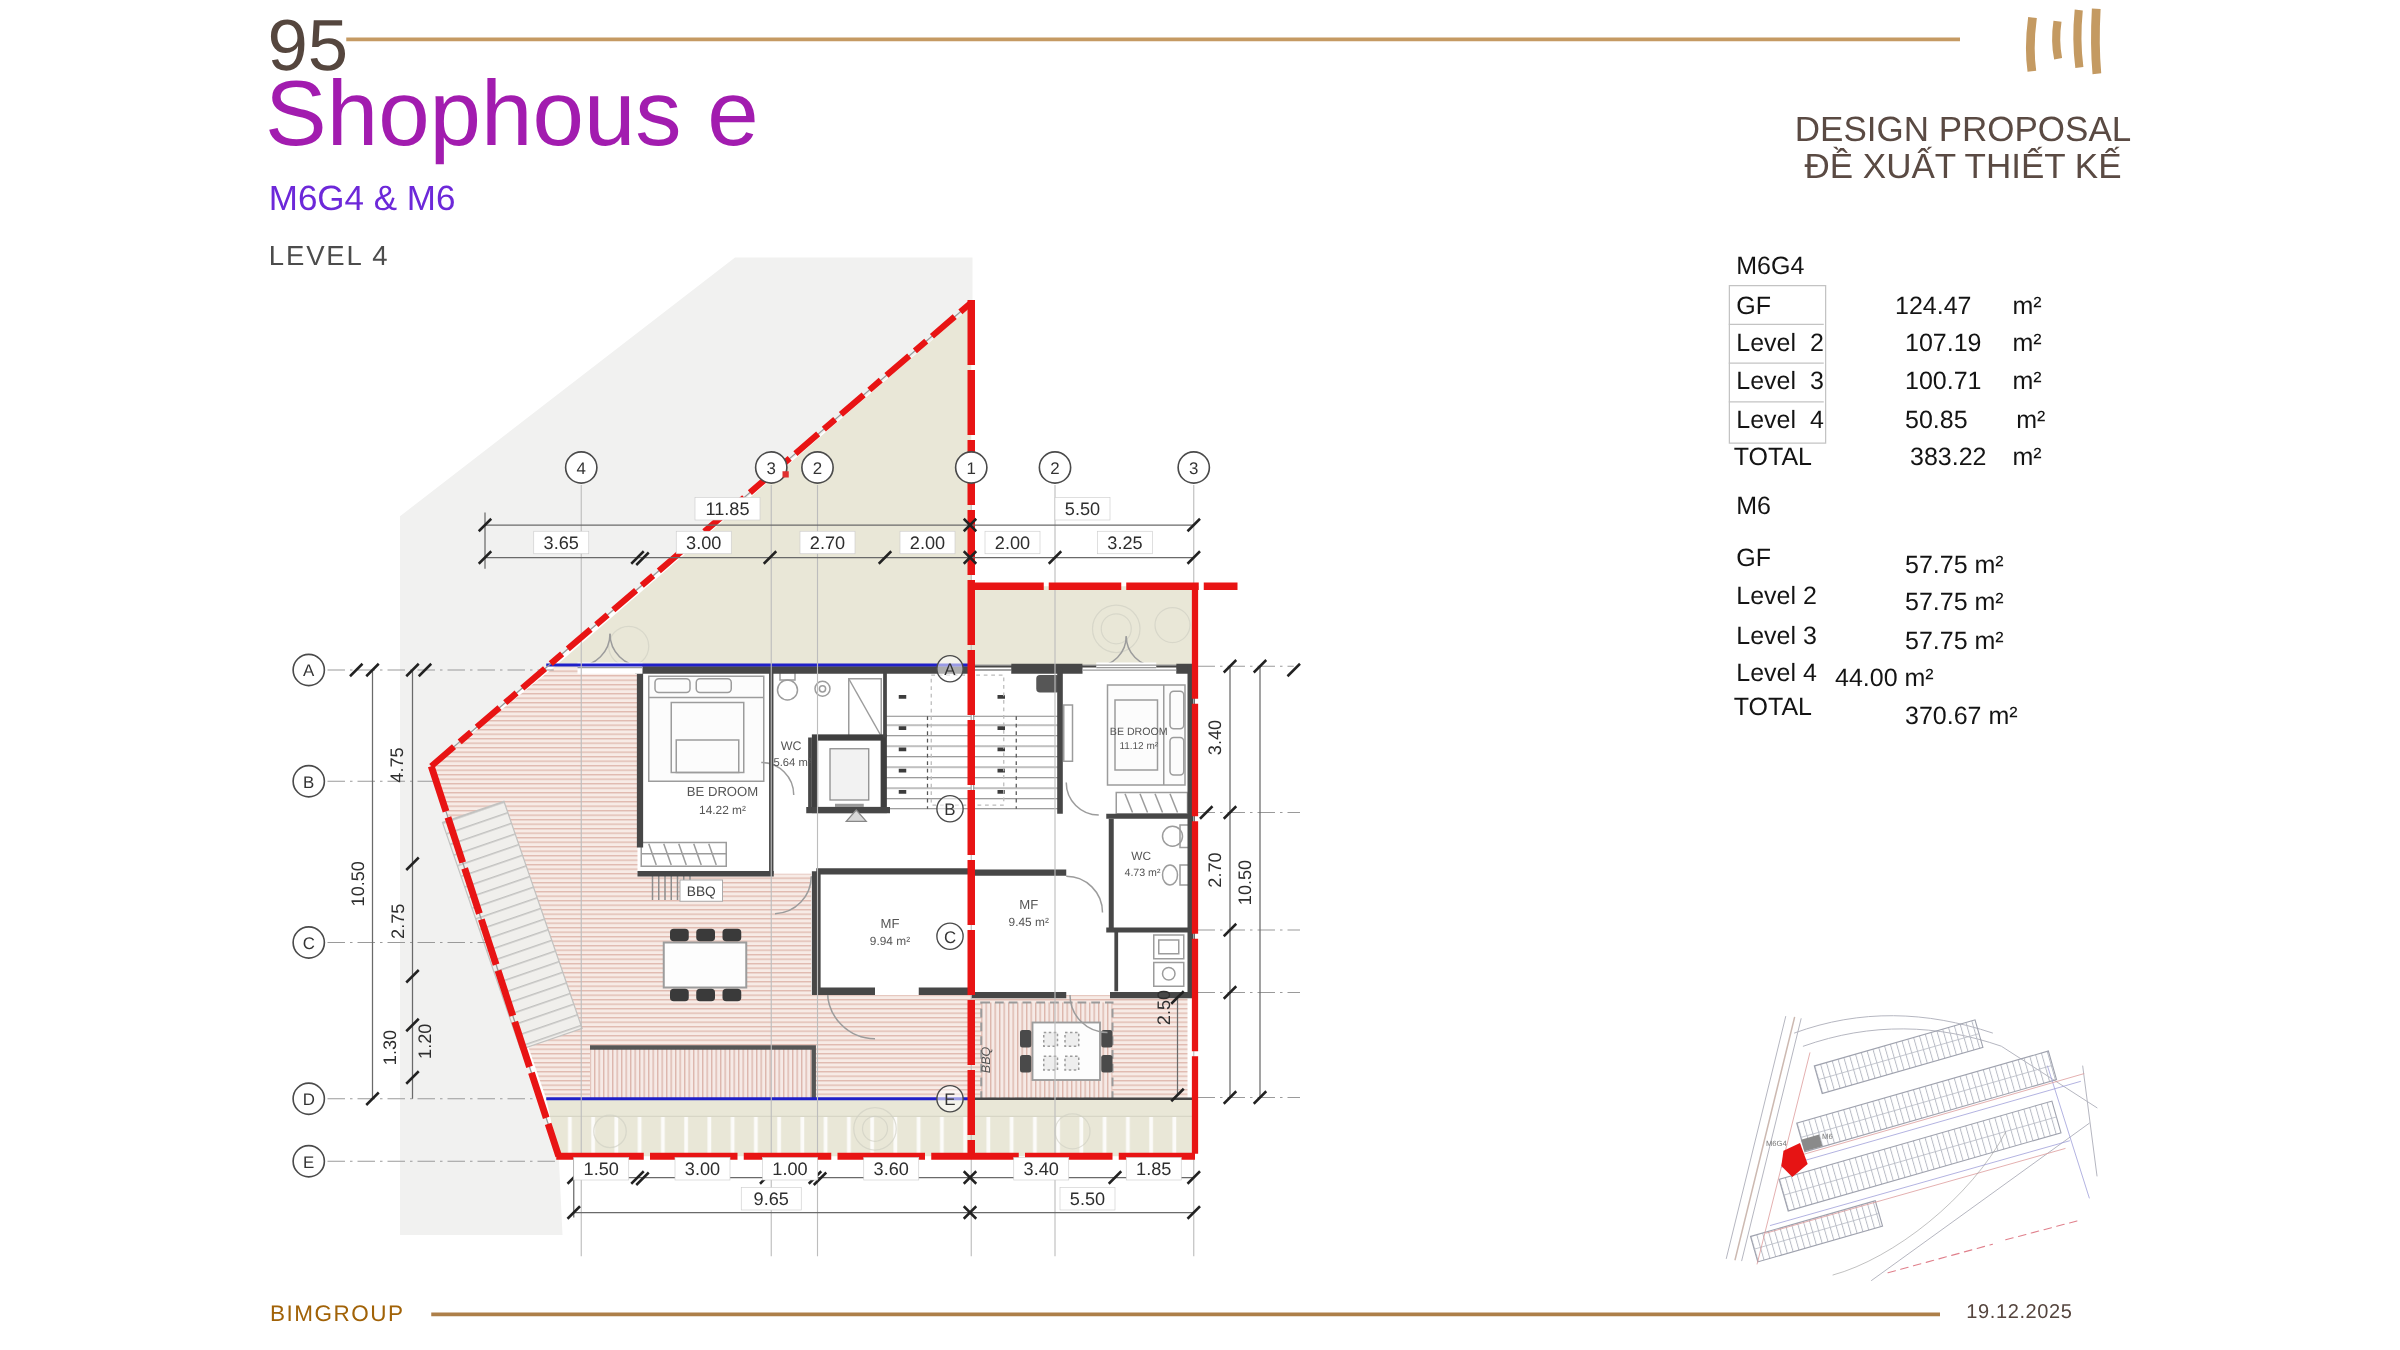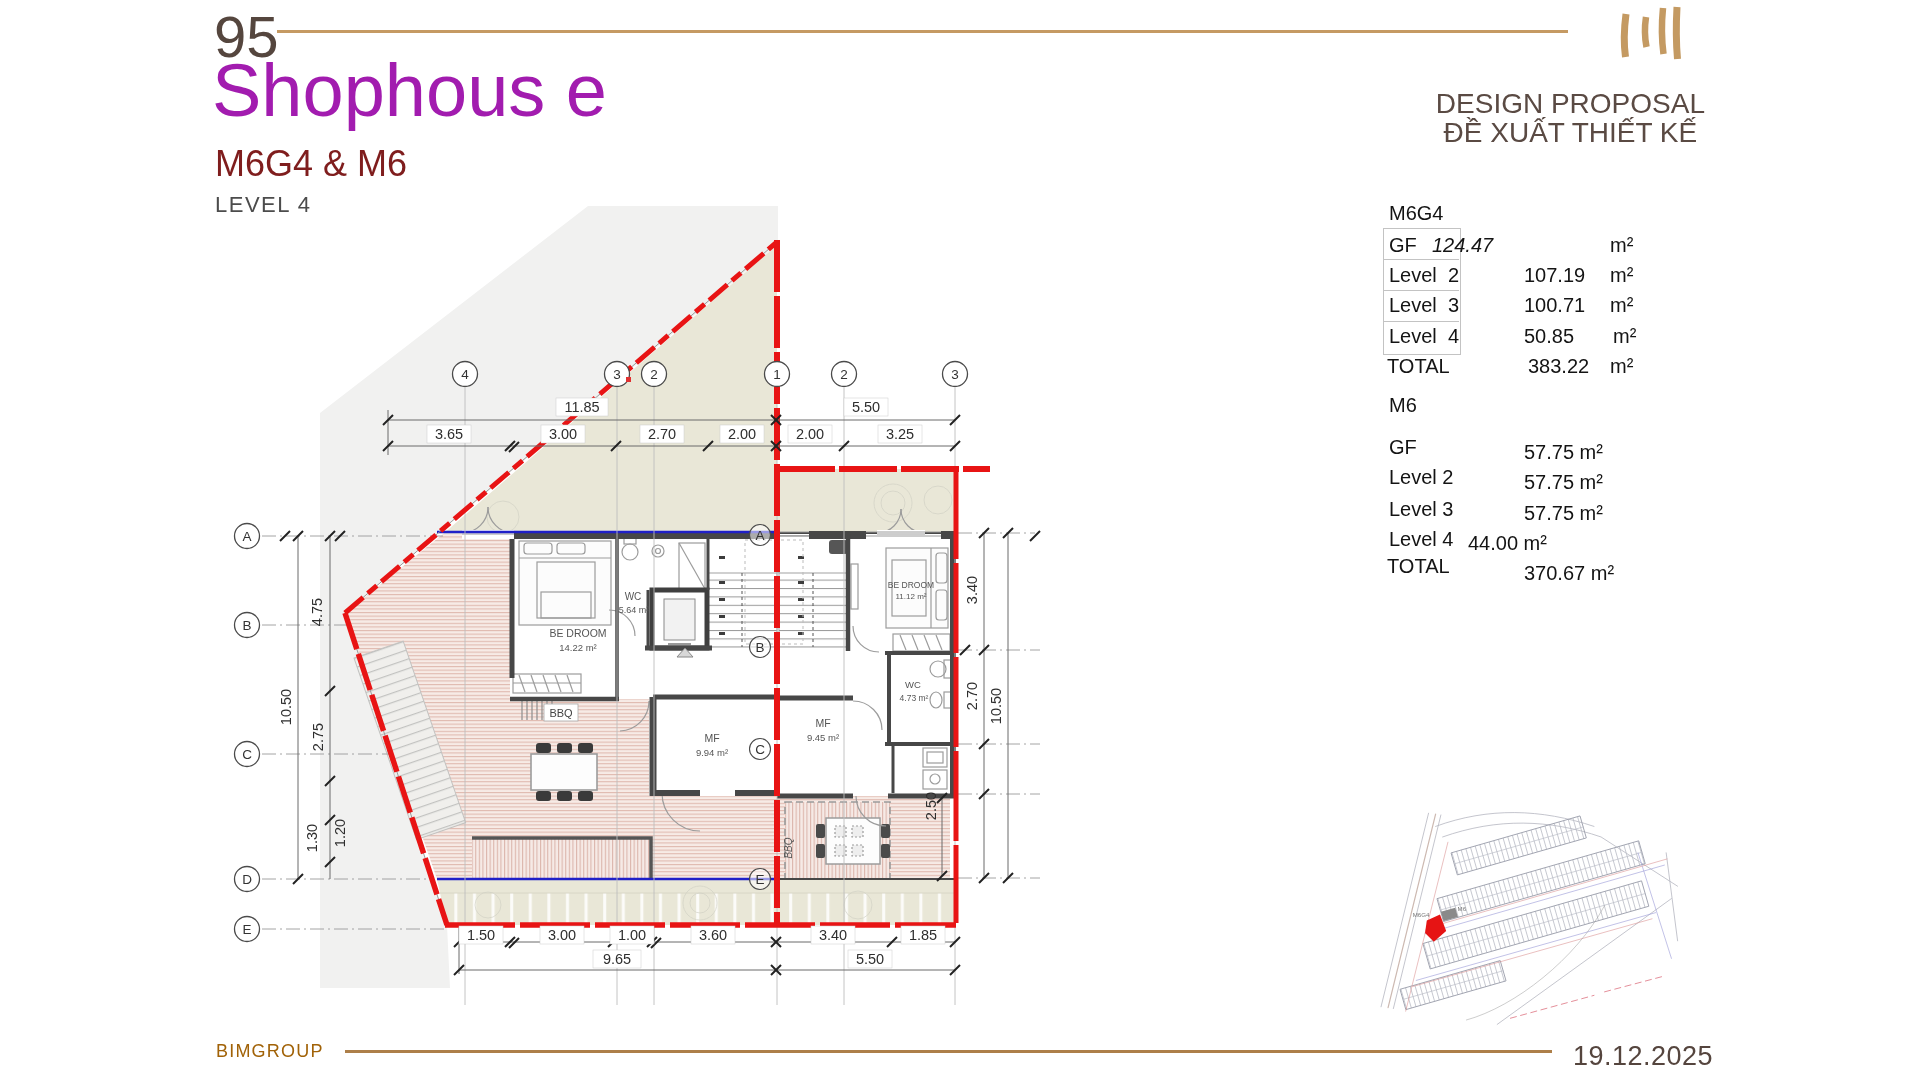--- a/index.html
+++ b/index.html
@@ -1,26 +1,26 @@
 <!DOCTYPE html>
 <html><head>
 <meta charset="utf-8">
 <style>
   html,body{margin:0;padding:0;width:1920px;height:1080px;background:#fff;overflow:hidden;
     font-family:"Liberation Sans",sans-serif;}
   .abs{position:absolute;}
   #t95{left:214px;top:3px;font-size:58px;color:#55463e;}
   #goldtop{left:277px;top:30px;width:1291px;height:2.5px;background:#c59a63;}
   #title{left:212px;top:48px;font-size:74px;color:#a21caf;letter-spacing:0px;}
-  #sub1{left:215px;top:143px;font-size:36px;color:#7f1d1d;}
+  #sub1{left:215px;top:143px;font-size:28px;color:#6d28d9;}
   #sub2{left:215px;top:192px;font-size:22px;color:#4c4c4c;letter-spacing:1.5px;}
   #prop{right:215px;top:90px;text-align:center;font-size:28px;color:#5a4a43;line-height:28.5px;letter-spacing:0px;}
   #bimg{left:216px;top:1041px;font-size:18px;color:#a16207;letter-spacing:1.2px;}
   #goldbot{left:345px;top:1050px;width:1207px;height:3px;background:#ad7f49;}
-  #date{left:1573px;top:1041px;font-size:27px;color:#55453e;letter-spacing:0.5px;}
+  #date{left:1573px;top:1041px;font-size:16px;color:#55453e;letter-spacing:0.5px;}
   .tbl{font-size:20px;color:#141414;}
   .cellbox{left:1383px;top:228px;width:76px;height:125px;border:1px solid #c3c3c3;}
   .hline{background:#c3c3c3;height:1px;width:76px;left:1383px;}
 </style>
 </head>
 <body>
 <div class="abs" id="t95">95</div>
 <div class="abs" id="goldtop"></div>
 <div class="abs" id="title">Shophous e</div>
 <div class="abs" id="sub1">M6G4 &amp; M6</div>
@@ -37,21 +37,21 @@
 <div class="abs tbl" style="left:1389px;top:202px;">M6G4</div>
 <div class="abs cellbox"></div>
 <div class="abs hline" style="top:259px"></div>
 <div class="abs hline" style="top:290px"></div>
 <div class="abs hline" style="top:321px"></div>
 <div class="abs tbl" style="left:1389px;top:234px;">GF</div>
 <div class="abs tbl" style="left:1389px;top:264px;">Level&nbsp; 2</div>
 <div class="abs tbl" style="left:1389px;top:294px;">Level&nbsp; 3</div>
 <div class="abs tbl" style="left:1389px;top:325px;">Level&nbsp; 4</div>
 <div class="abs tbl" style="left:1387px;top:355px;">TOTAL</div>
-<div class="abs tbl" style="left:1432px;top:234px;font-style:italic;">124.47</div>
+<div class="abs tbl" style="left:1516px;top:234px;">124.47</div>
 <div class="abs tbl" style="left:1524px;top:264px;text-align:center;">107.19</div>
 <div class="abs tbl" style="left:1524px;top:294px;">100.71</div>
 <div class="abs tbl" style="left:1524px;top:325px;">50.85</div>
 <div class="abs tbl" style="left:1528px;top:355px;">383.22</div>
 <div class="abs tbl" style="left:1610px;top:234px;">m²</div>
 <div class="abs tbl" style="left:1610px;top:264px;">m²</div>
 <div class="abs tbl" style="left:1610px;top:294px;">m²</div>
 <div class="abs tbl" style="left:1613px;top:325px;">m²</div>
 <div class="abs tbl" style="left:1610px;top:355px;">m²</div>
 

